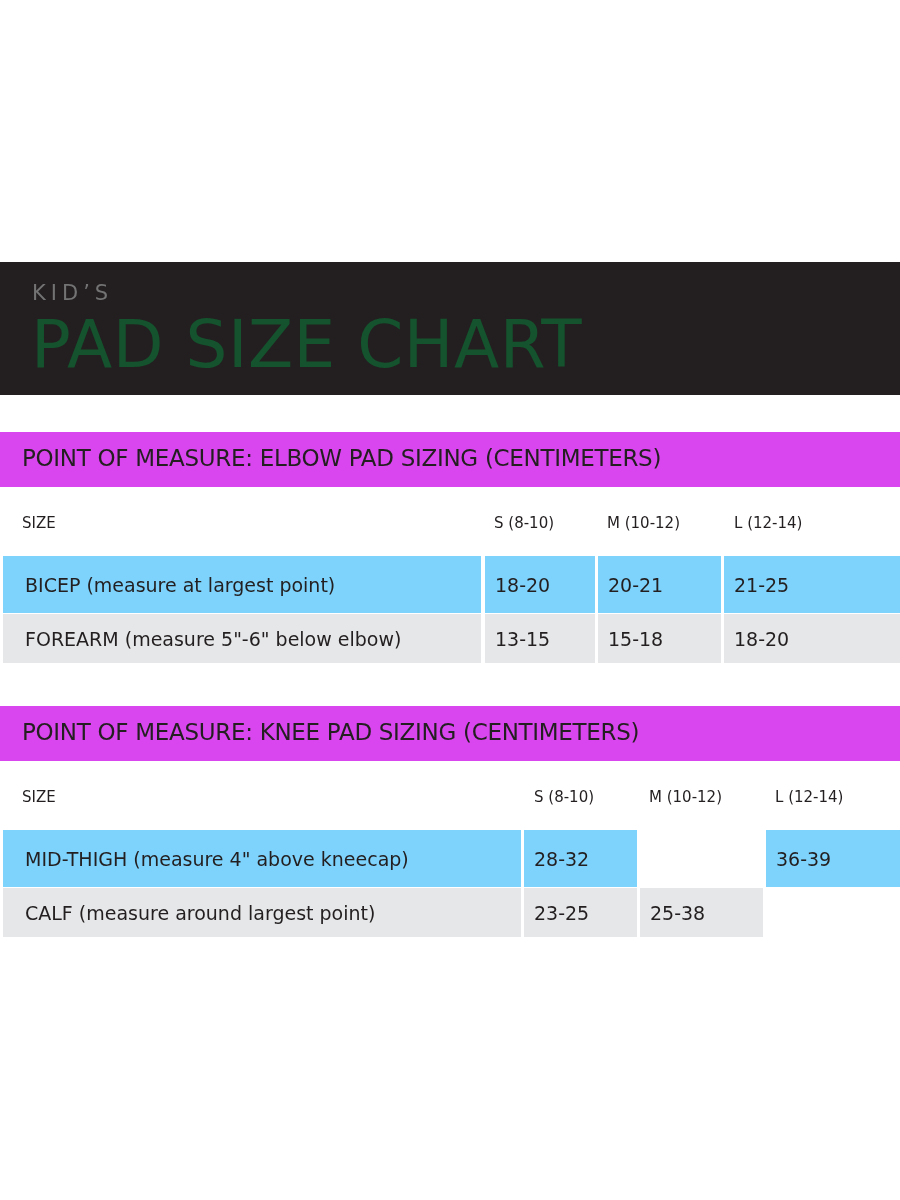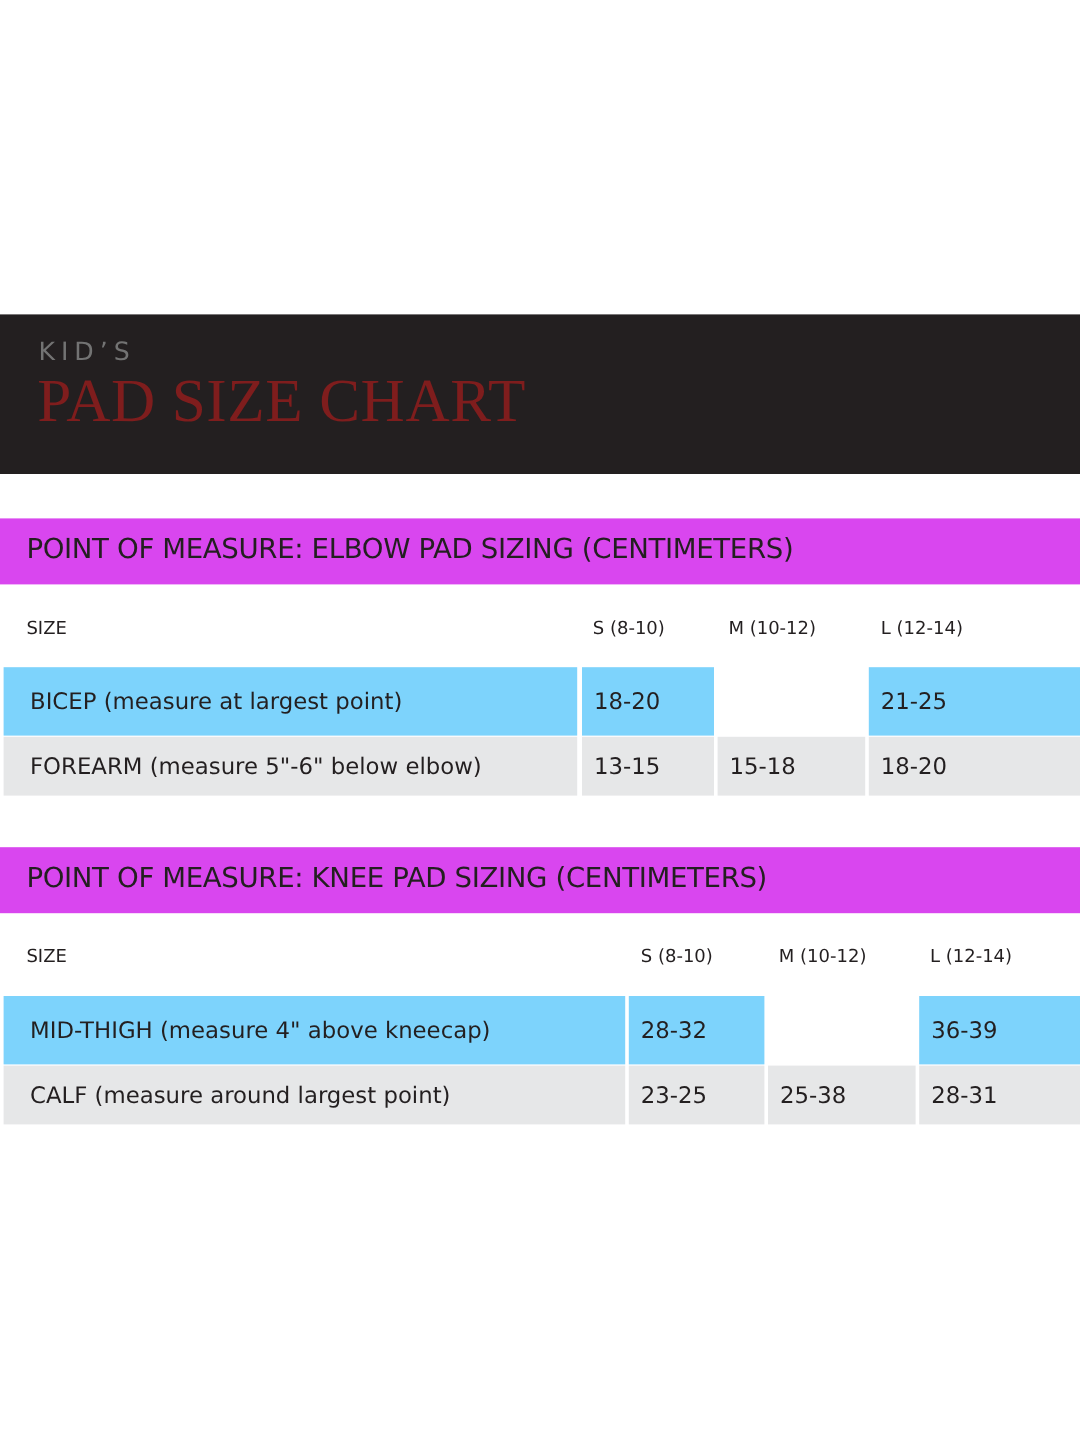--- a/index.html
+++ b/index.html
@@ -1,20 +1,20 @@
 <!DOCTYPE html>
 <html><head>
 <meta charset="utf-8">
 <style>
   html, body { margin:0; padding:0; }
   body { width:900px; height:1200px; background:#ffffff; position:relative; overflow:hidden;
          font-family:"DejaVu Sans", sans-serif; color:#231f20; }
   .title-band { position:absolute; left:0; top:262px; width:900px; height:133px; background:#231f20; }
   .title-kicker { position:absolute; left:32px; top:281px; color:#737373; font-size:21px; letter-spacing:5px; }
-  .title-main { position:absolute; left:31px; top:306px; color:#7f1d1d; font-size:51px; letter-spacing:0.5px; white-space:nowrap;font-family:Liberation Serif, serif; }
+  .title-main { position:absolute; left:31px; top:306px; color:#14532d; font-size:66px; letter-spacing:0.5px; white-space:nowrap; }
   .section-band { position:absolute; left:0; width:900px; height:55px; background:#d946ef; }
   .section-band span { position:absolute; left:22px; top:13px; font-size:23px; white-space:nowrap; letter-spacing:-0.3px; }
   .size-row { position:absolute; left:0; width:900px; height:36px; font-size:15px; }
   .size-row span { position:absolute; top:6px; white-space:nowrap; }
   .drow { position:absolute; left:0; width:900px; }
   .cell { position:absolute; top:0; bottom:0; font-size:19px; }
   .cell span { position:absolute; left:10px; top:50%; transform:translateY(-50%); white-space:nowrap; }
   .cell.first span { left:22px; }
   .r1 .cell { background:#7dd3fc; }
   .r2 .cell { background:#e6e7e8; }
@@ -34,20 +34,23 @@
   <span style="left:494px">S (8-10)</span>
   <span style="left:607px">M (10-12)</span>
   <span style="left:734px">L (12-14)</span>
 </div>
 <div class="drow r1" style="top:556px;height:57px">
   <div class="cell first" style="left:3px;width:478px">
       <span>BICEP (measure at largest point)</span>
     </div>
   <div class="cell" style="left:485px;width:110px">
       <span>18-20</span>
+    </div>
+  <div class="cell" style="left:598px;width:123px">
+      <span>20-21</span>
     </div>
   <div class="cell" style="left:724px;width:176px">
       <span>21-25</span>
     </div>
 </div>
 <div class="drow r2" style="top:614px;height:49px">
   <div class="cell first" style="left:3px;width:478px">
       <span>FOREARM (measure 5"-6" below elbow)</span>
     </div>
   <div class="cell" style="left:485px;width:110px">
@@ -84,16 +87,13 @@
 <div class="drow r2" style="top:888px;height:49px">
   <div class="cell first" style="left:3px;width:518px">
       <span>CALF (measure around largest point)</span>
     </div>
   <div class="cell" style="left:524px;width:113px">
       <span>23-25</span>
     </div>
   <div class="cell" style="left:640px;width:123px">
       <span>25-38</span>
     </div>
-  <div class="cell" style="left:766px;width:134px">
-      <span>28-31</span>
-    </div>
 </div>
 
 </body></html>

